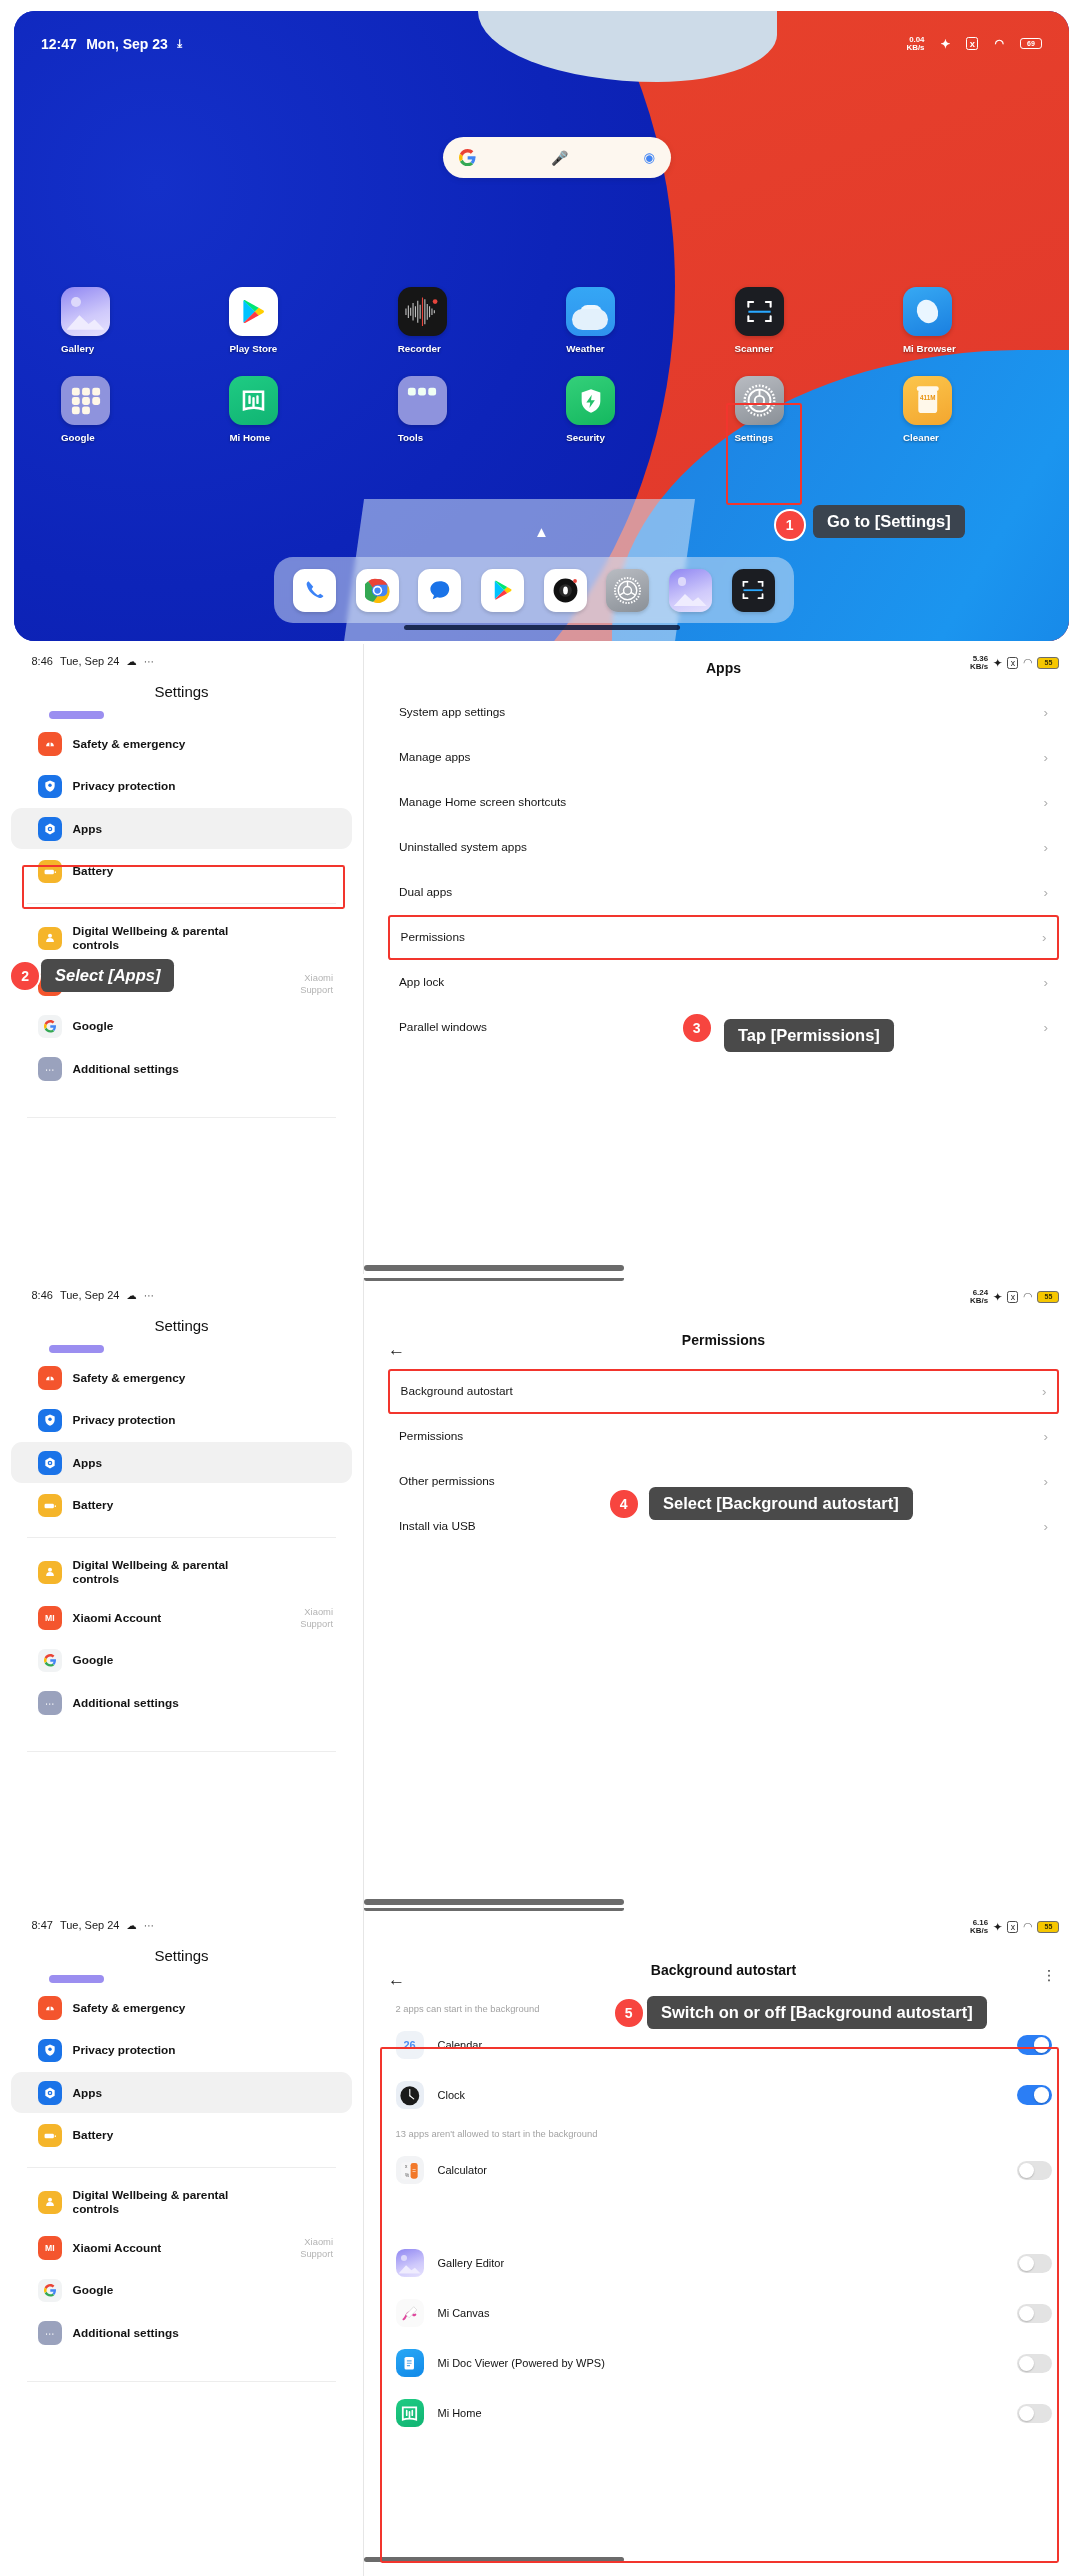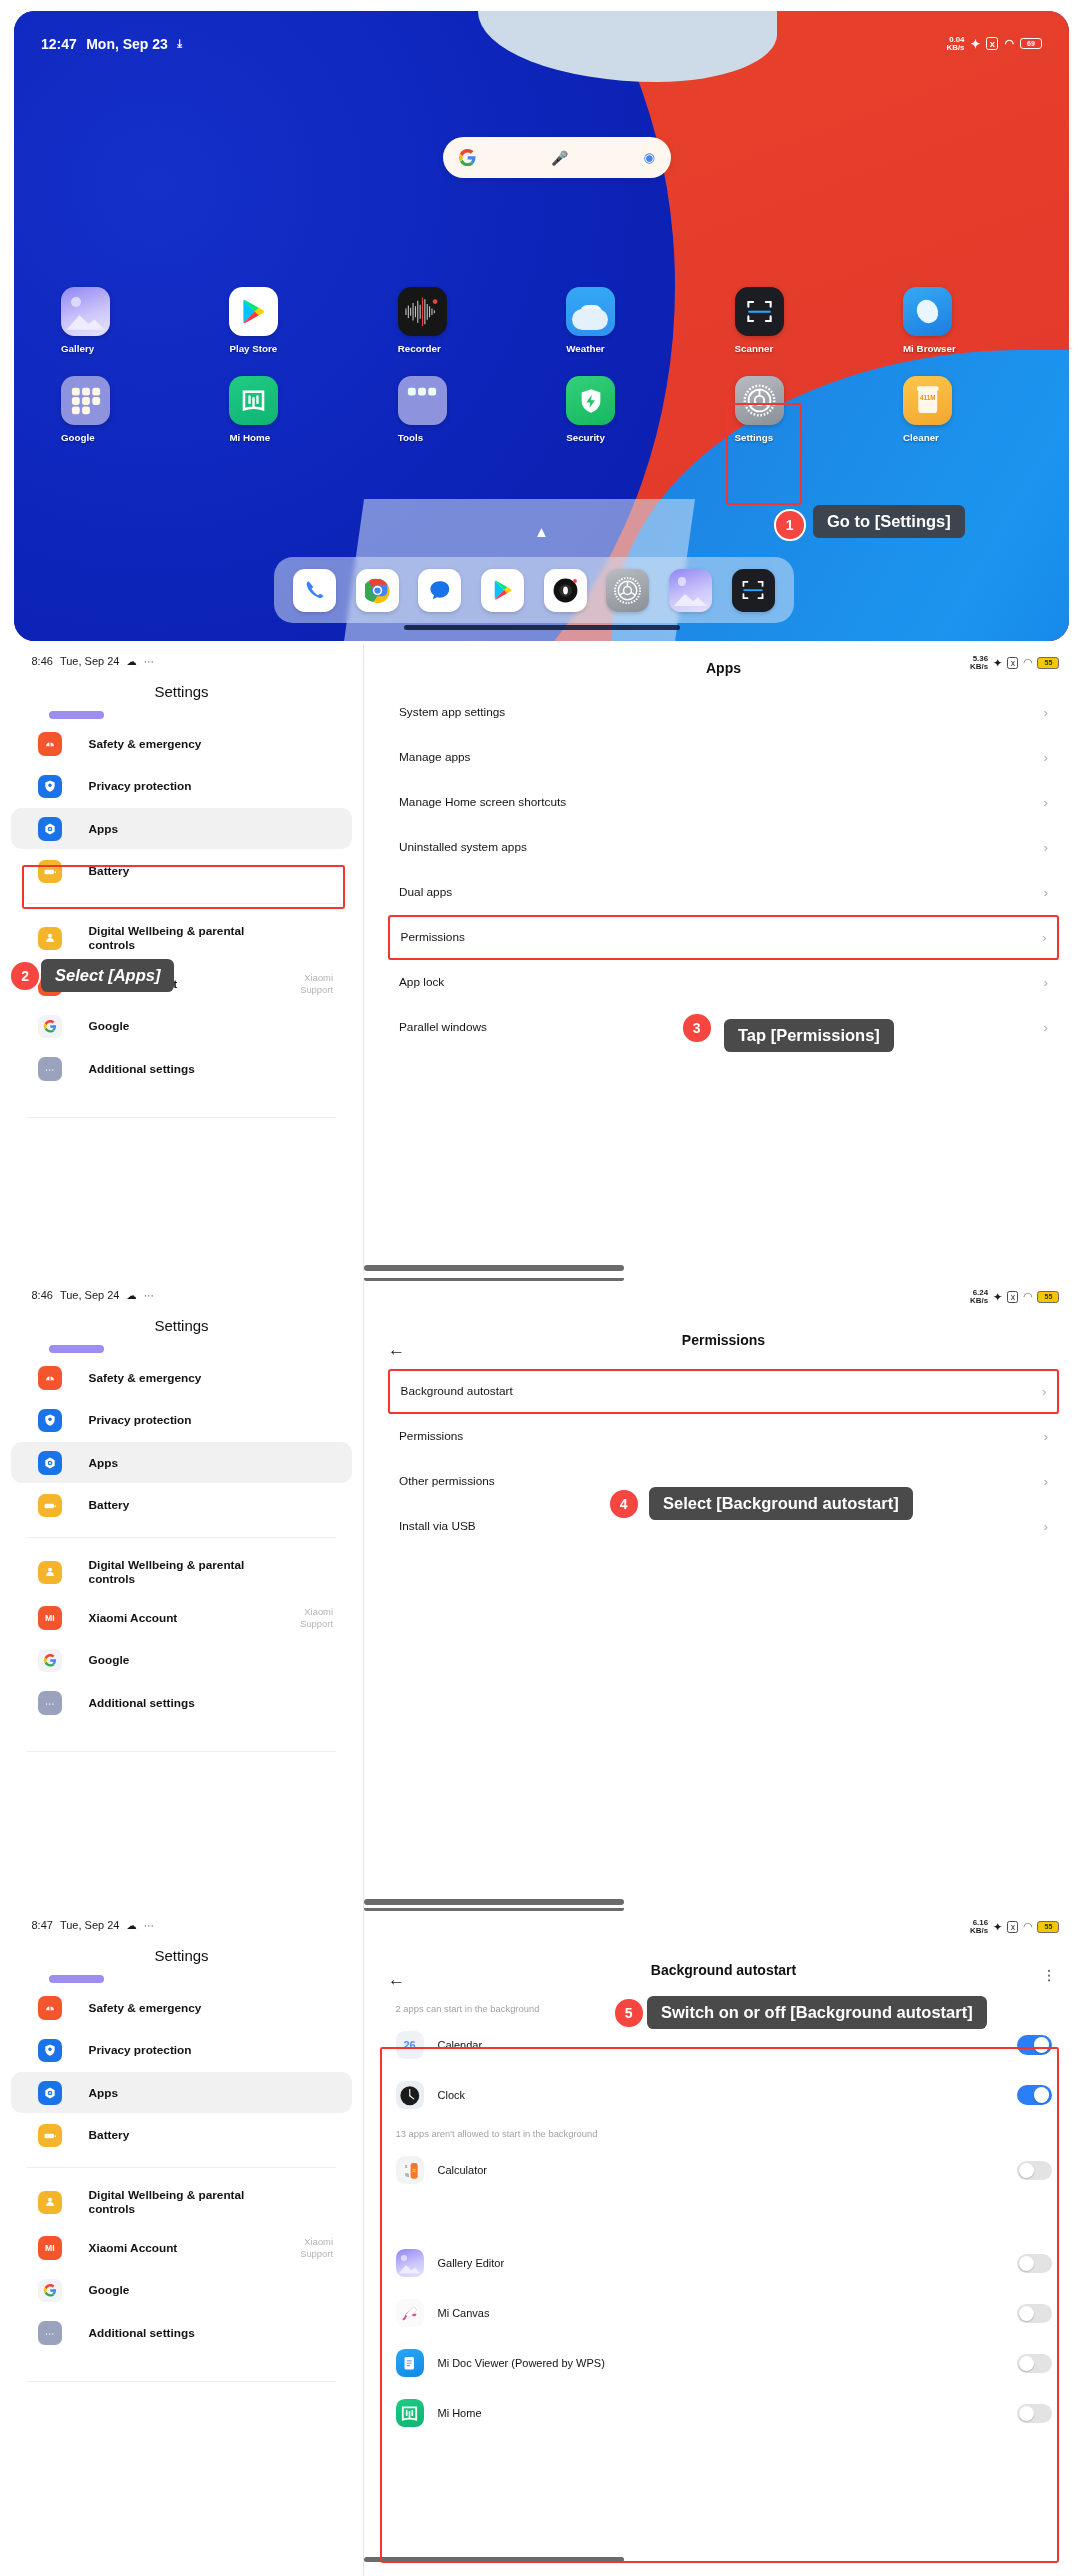--- a/index.html
+++ b/index.html
@@ -46,21 +46,21 @@
     background:#cddbe8; border-radius:0 0 40% 60%;
   }
 
   .statusbar-home{
     position:absolute; left:0; right:0; top:12px; height:41px;
     display:flex; align-items:center; justify-content:space-between;
     padding:0 27px; color:#fff; font-size:14px; font-weight:bold;
     z-index:5;
   }
   .sb-left{display:flex;align-items:center;gap:9.4px;}
-  .sb-right{display:flex;align-items:center;gap:6px;}
+  .sb-right{display:flex;align-items:center;gap:16px;}
   .netspeed{font-size:7.9px;line-height:7.9px;font-weight:bold;text-align:right;}
   .dl-icon{font-size:11px;}
 
   .searchbar{
     position:absolute; left:429px; top:126px; width:228px; height:41px;
     background:#fdf7ef; border-radius:20.5px; z-index:4;
     display:flex; align-items:center; justify-content:space-between;
     padding:0 15.7px; box-shadow:0 1.6px 6.3px rgba(0,0,0,.10);
   }
   .g-logo{width:17.3px;height:17.3px;position:relative;}
@@ -135,21 +135,21 @@
     display:flex;align-items:center;justify-content:center;font-size:7px;font-weight:bold;
     background:#f6c700;color:#3a3000;
   }
   .battery-chip.white{background:transparent;color:#fff;border-color:#fff;}
 
   .pane-title{text-align:center;font-size:14px;font-weight:bold;margin-top:15.7px;color:#111;}
   .pane-title.left-t{font-weight:normal;font-size:15px;}
 
   .sidelist{margin-top:11px;}
   .side-stub{height:7.9px;width:55px;margin:0 0 4.7px 49px;border-radius:3.9px;background:#9b8ef0;}
-  .side-item{display:flex;align-items:center;gap:27px;height:41px;padding:0 17.3px 0 27px;
+  .side-item{display:flex;align-items:center;gap:11px;height:41px;padding:0 17.3px 0 27px;
              border-radius:11px;margin:1.6px 11px; position:relative;}
   .side-item.sel{background:#f1f1f1;}
   .side-ico{width:23.6px;height:23.6px;border-radius:7px;flex:0 0 23.6px;position:relative;
             display:flex;align-items:center;justify-content:center;}
   .side-label{font-size:11.8px;font-weight:bold;color:#131313;line-height:1.22;}
   .side-sub{position:absolute;right:19px;top:50%;transform:translateY(-50%);
             text-align:right;font-size:9.4px;color:#b4b4b4;line-height:1.25;}
   .side-sep{height:0.8px;background:#ededed;margin:11px 27px 11px 27px;}
 
   .ic-safety{background:#f4552d;}

